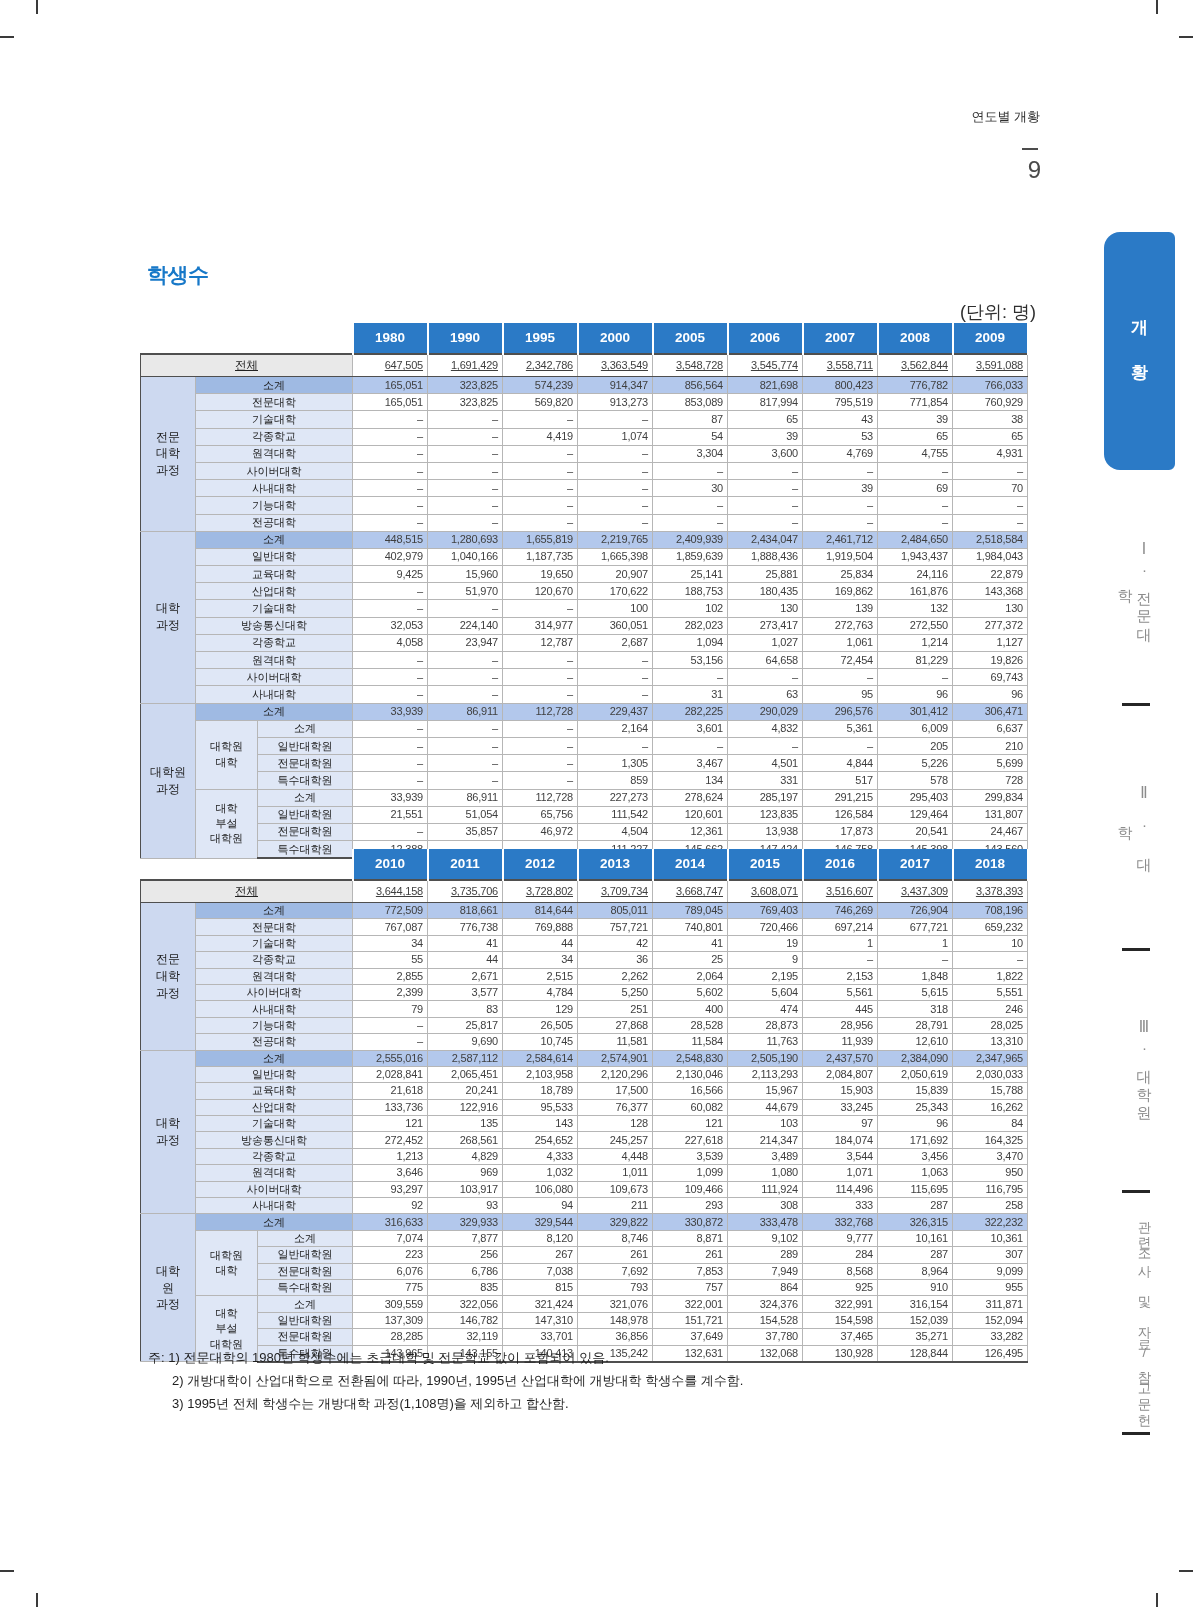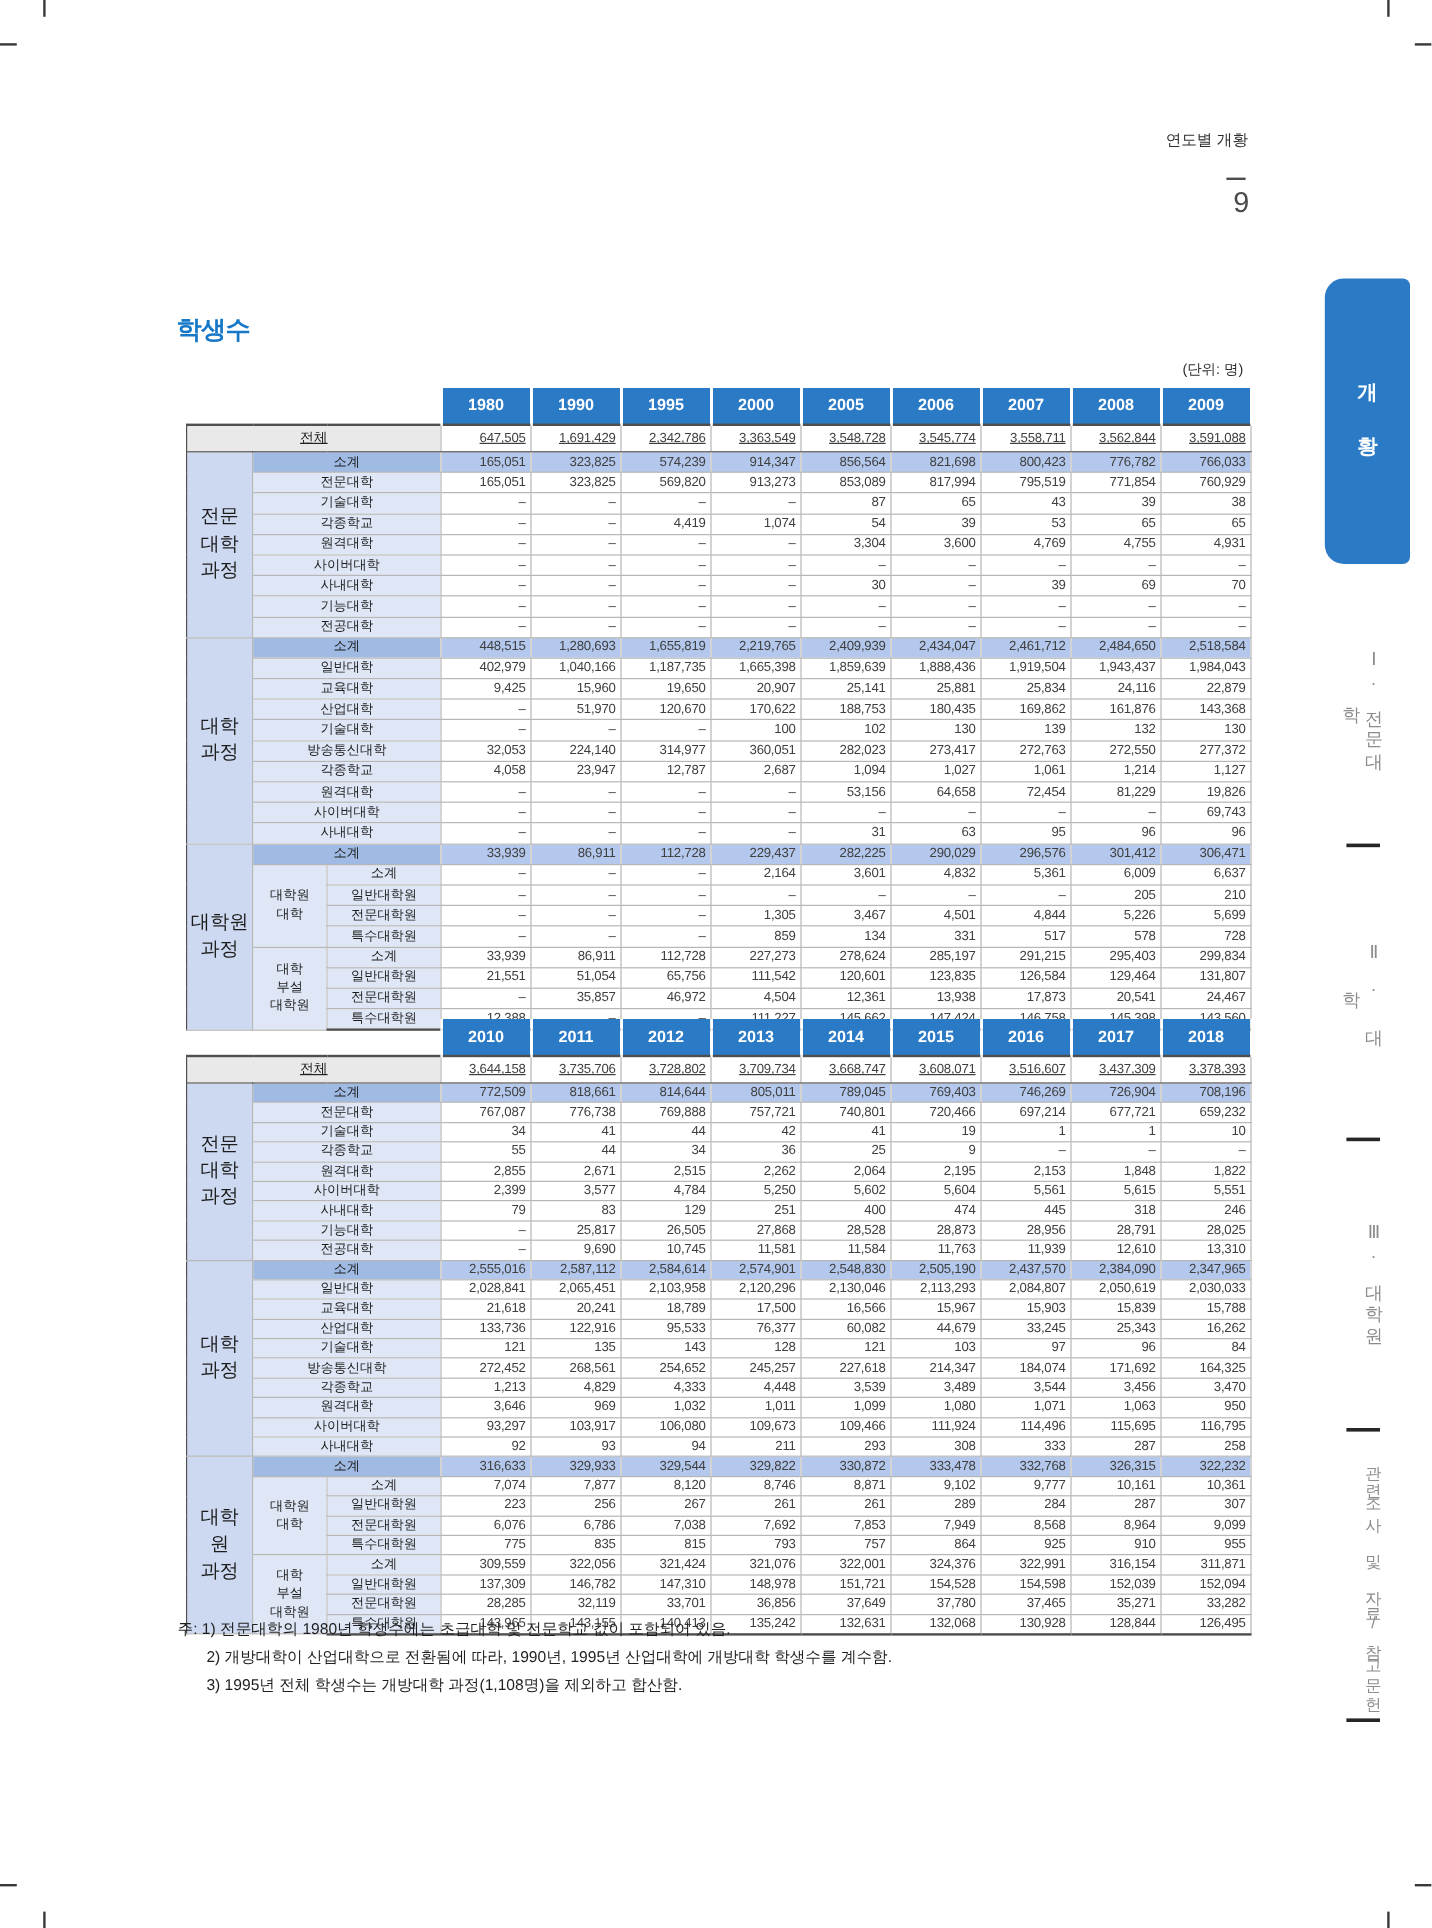--- a/index.html
+++ b/index.html
@@ -9,34 +9,34 @@
     -webkit-font-smoothing:antialiased;overflow:hidden;
   }
   
   .crop{position:absolute;background:#3a3a3a;}
   
   .running-head{position:absolute;top:108px;right:153px;font-size:13px;color:#2e2e2e;letter-spacing:0px;}
   .head-dash{position:absolute;top:148px;left:1022px;width:16px;height:2px;background:#4c4c4c;}
   .page-number{position:absolute;top:156px;right:152px;font-size:24px;color:#4a4a4a;}
   
   .page-title{position:absolute;top:261px;left:147px;font-size:21px;font-weight:bold;color:#1778c8;letter-spacing:-0.5px;}
-  .unit-note{position:absolute;top:300px;right:157px;font-size:12px;color:#2e2e2e;text-align:right;}
+  .unit-note{position:absolute;top:300px;right:157px;font-size:18px;color:#2e2e2e;text-align:right;}
   
-  .tbl-wrap{position:absolute;left:155px;}
+  .tbl-wrap{position:absolute;left:140px;}
   .tw1{top:323px;}
   .tw2{top:849px;}
   table.yt{border-collapse:collapse;table-layout:fixed;width:888px;}
   .yt th,.yt td{
     border:1px solid #b6b6b6;padding:0;height:16.2px;line-height:1;
     font-weight:normal;font-size:11px;overflow:hidden;white-space:nowrap;
   }
   .tw2 .yt th,.tw2 .yt td{height:15.4px;}
   .yt td.num{text-align:right;color:#3f3f3f;padding-right:4px;letter-spacing:-0.2px;}
   .yt th.lbl{text-align:center;color:#1c1c1c;background:#dfe7f6;}
-  .yt th.group{background:#cdd9f0;white-space:pre-line;line-height:1.4;font-size:16px;}
+  .yt th.group{background:#cdd9f0;white-space:pre-line;line-height:1.4;font-size:12px;}
   .yt th.subgroup{background:#dfe7f6;white-space:pre-line;line-height:1.4;}
   .yt th.st-label{background:#9fbae3;}
   .yt td.st-val{background:#b3c8ec;}
   .yt .spacer{border:none;background:transparent;}
   .yt th.year{
     background:#2b7ac6;color:#ffffff;font-weight:bold;font-size:13.5px;text-align:center;
     border:2px solid #ffffff;border-top:none;border-bottom:none;height:30px;
   }
   .yt tr.total th{background:#e9e9e9;text-align:center;font-size:11.5px;}
   .yt tr.total th,.yt tr.total td{border-top:2px solid #4f4f4f;border-bottom:1.5px solid #4f4f4f;height:21px;text-decoration:underline;}

